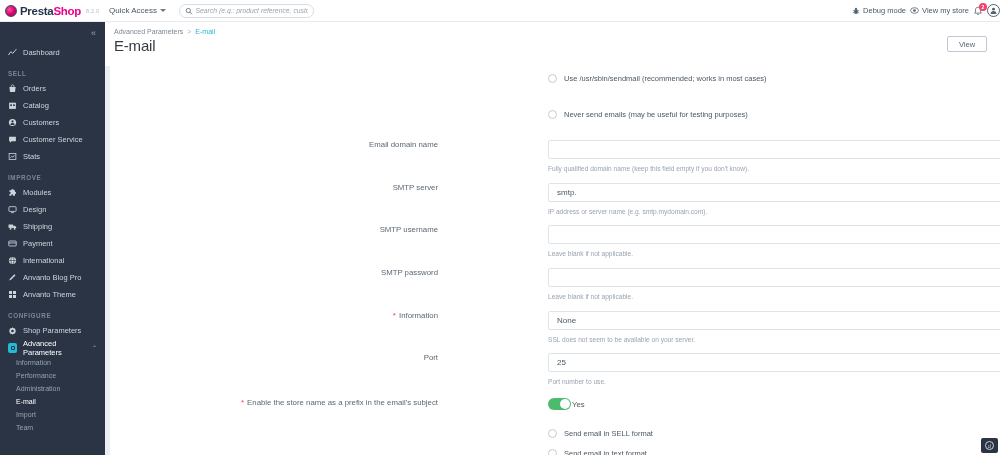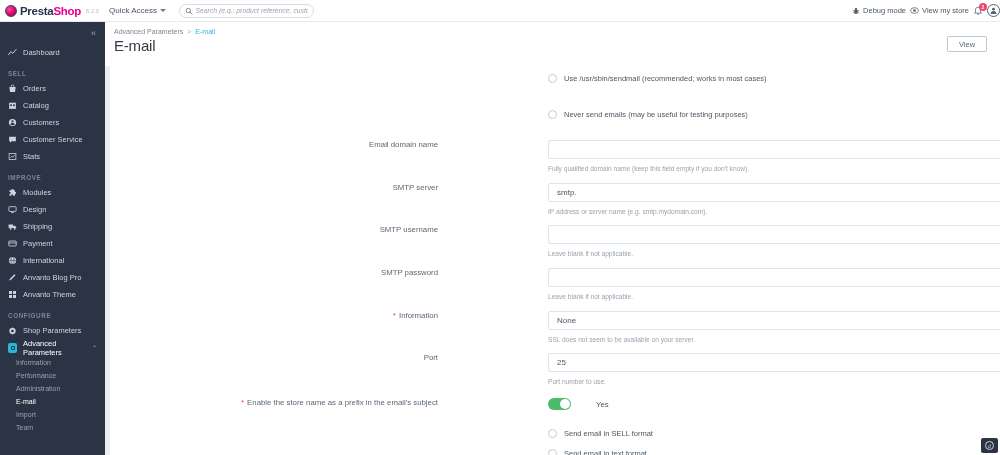--- a/index.html
+++ b/index.html
@@ -198,21 +198,21 @@
     font-size: 8px; color: #495866;
     display: flex; align-items: center; padding-left: 8px;
     cursor: pointer;
   }
   .hint {
     position: absolute; left: 438px;
     font-size: 6.6px; color: #9aa4b0; white-space: nowrap;
   }
 
   
-  .toggle-row { position: absolute; left: 438px; display: flex; align-items: center; gap: 25px; }
+  .toggle-row { position: absolute; left: 438px; display: flex; align-items: center; gap: 1px; }
   .toggle {
     width: 23px; height: 12px; border-radius: 6px;
     background: #4cbb6c; position: relative; cursor: pointer;
   }
   .toggle .knob {
     position: absolute; right: 1px; top: 1px;
     width: 10px; height: 10px; border-radius: 50%; background: #fff;
   }
   .toggle-text { font-size: 7.8px; color: #4c5864; }
 

